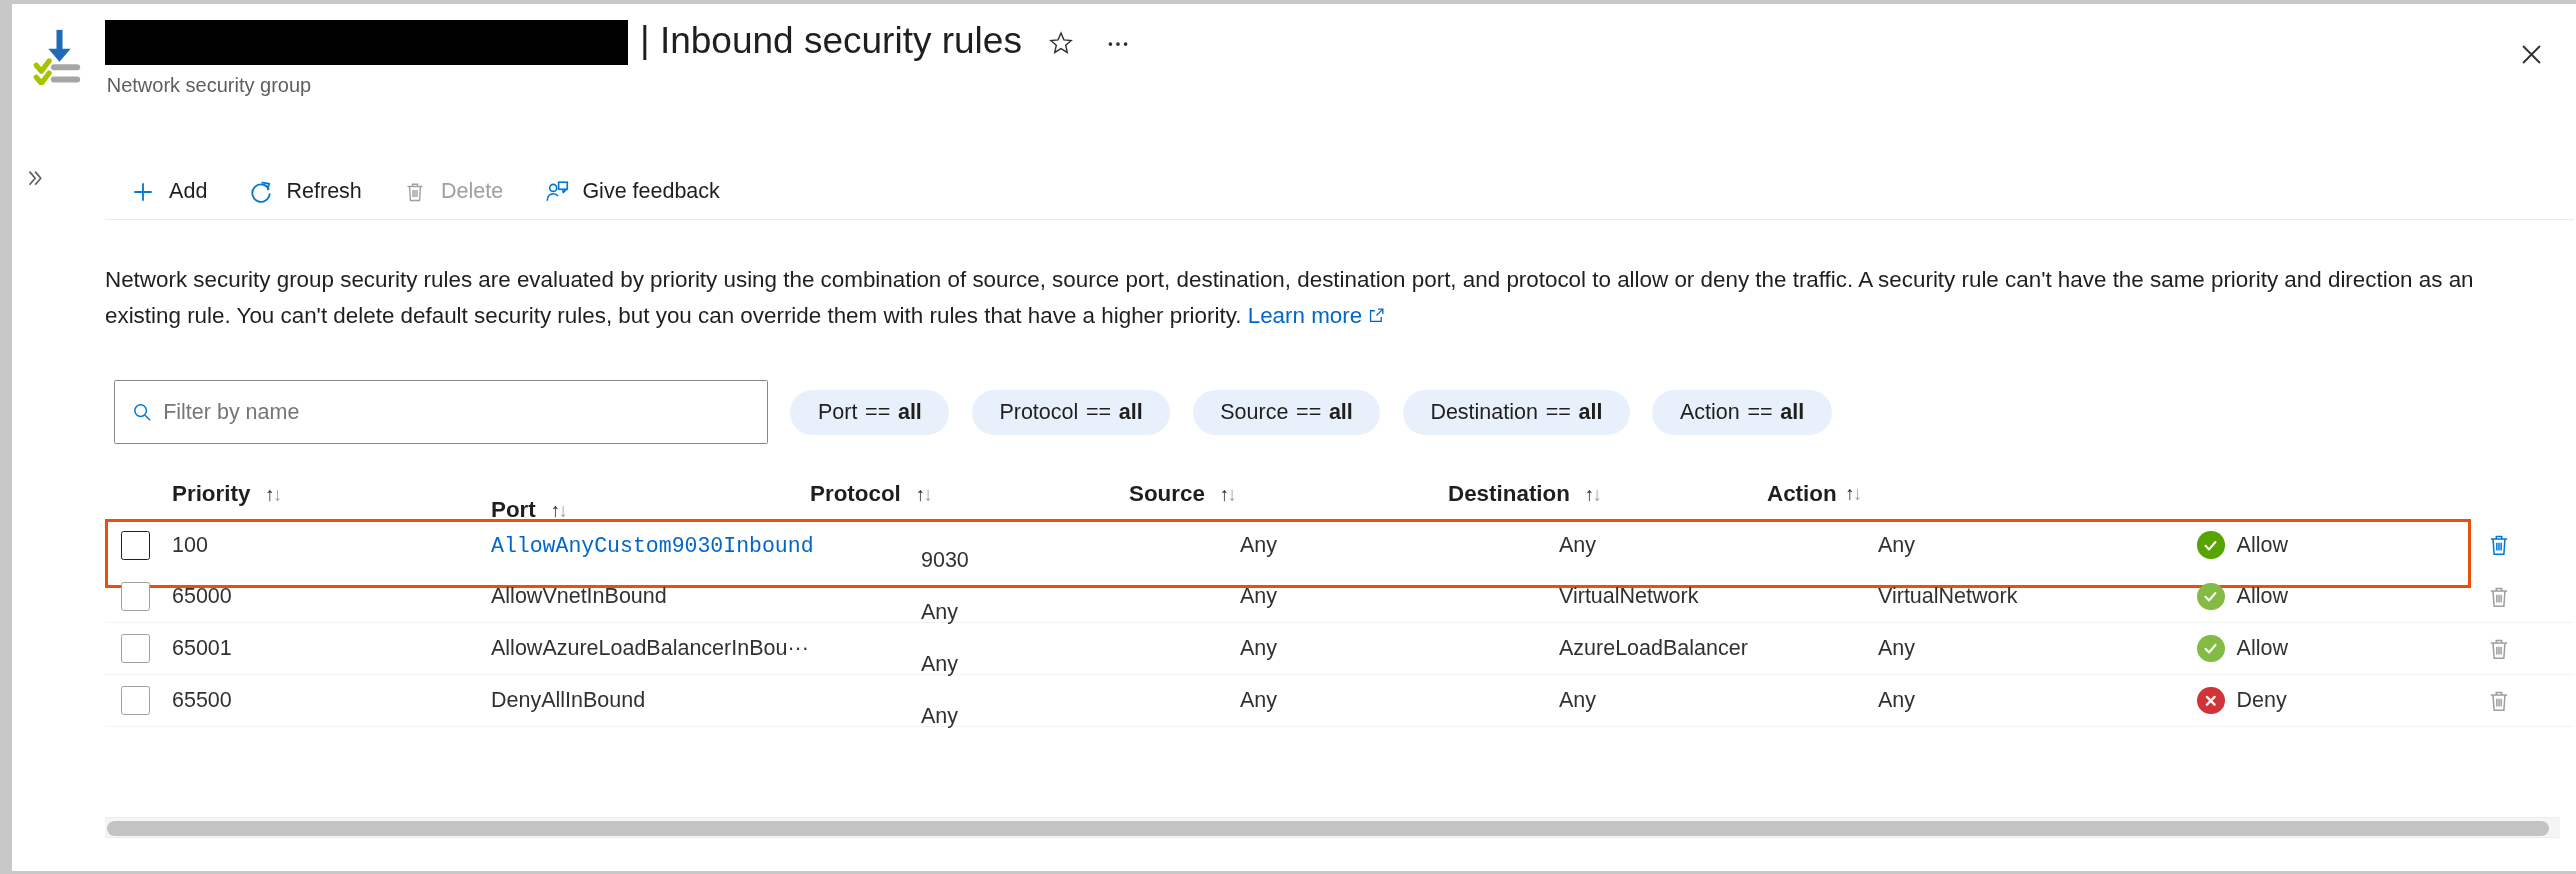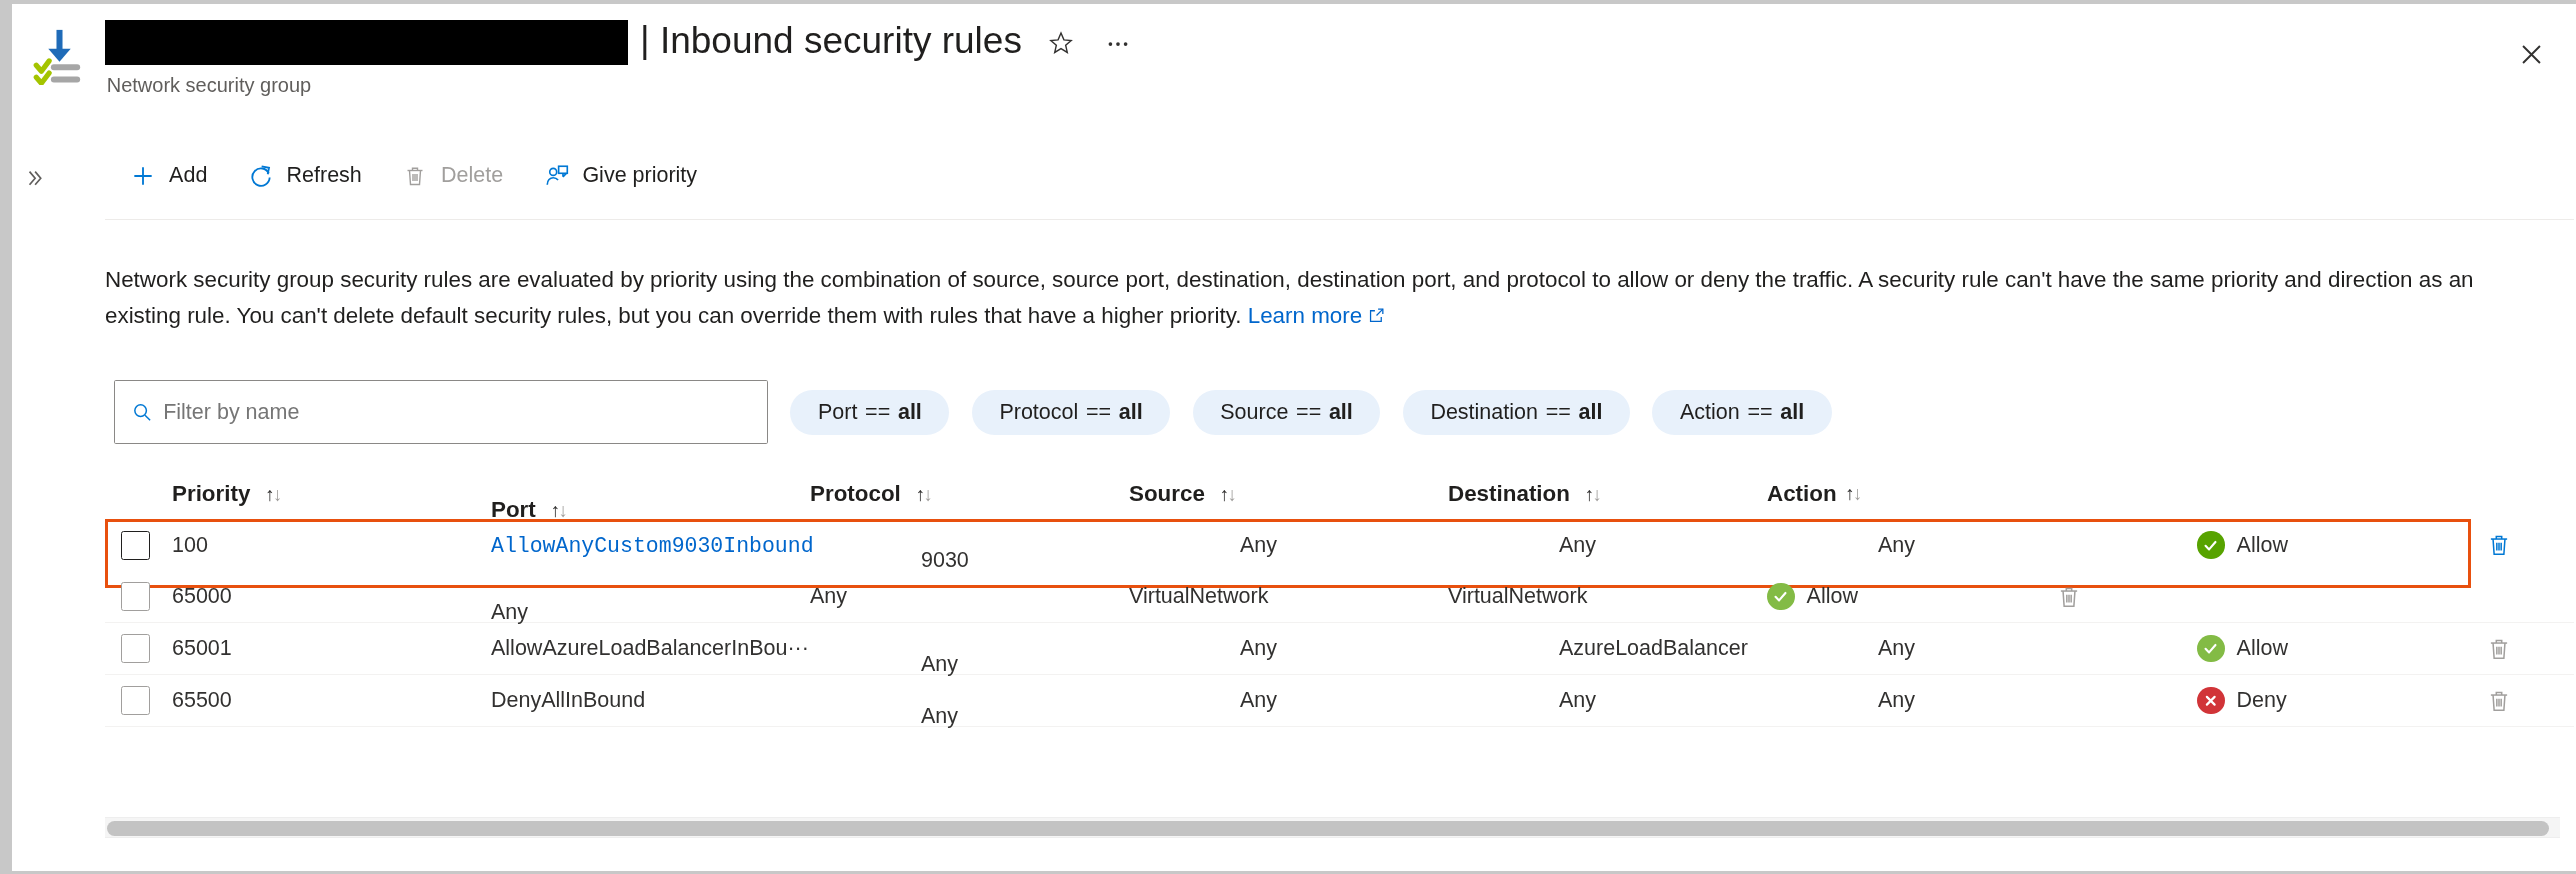--- a/index.html
+++ b/index.html
@@ -116,21 +116,21 @@
     width: 31px;
     height: 31px;
     display: flex;
     align-items: center;
     justify-content: center;
     color: #605e5c;
   }
   #toolbar-items {
     position: absolute;
     left: 102px;
-    top: 12px;
+    top: 28px;
     display: flex;
     align-items: center;
     height: 53px;
   }
   .tb-btn {
     display: flex;
     align-items: center;
     height: 50px;
     padding: 0 13.8px;
     margin-right: 10.3px;
@@ -430,21 +430,21 @@
 
       <div class="tb-btn">
         <span class="tb-ico">
           <svg width="26" height="26" viewBox="0 0 24 24" fill="none" stroke="#0078d4" stroke-width="1.5">
             <circle cx="8.5" cy="8.2" r="3.2"></circle>
             <path d="M3 20 C3 15.8 5.5 13.6 8.5 13.6 C10.3 13.6 11.9 14.4 13 15.8"></path>
             <rect x="13.5" y="3" width="8" height="6.5"></rect>
             <path d="M17.5 9.5 L17.5 12.8 M17.5 12.8 L20.6 9.6"></path>
           </svg>
         </span>
-        <span>Give priority</span>
+        <span>Give feedback</span>
       </div>
     </div>
   </div>
   <div id="toolbar-divider"></div>
 
   <div id="description">
     <span>Network security group security rules are evaluated by priority using the combination of source, source port, destination, destination port, and protocol to allow or deny the traffic. A security rule can't have the same priority and direction as an existing rule. You can't delete default security rules, but you can override them with rules that have a higher priority.</span>
     <a id="learn-more" href="#"><span>Learn more</span><span id="ext-link-icon"><svg width="19" height="19" viewBox="0 0 24 24" fill="none" stroke="#0066cc" stroke-width="1.6">
             <path d="M14 4 L20 4 L20 10"></path>
             <path d="M20 4 L12 12"></path>
@@ -552,20 +552,21 @@
           </svg>
         </span>
       </div>
     </div>
 
     <div class="t-row">
       <div class="col-check">
         <span class="checkbox"></span>
       </div>
       <div class="col-priority">65000</div>
+      <div class="col-name">AllowVnetInBound</div>
       <div class="col-port">Any</div>
       <div class="col-protocol">Any</div>
       <div class="col-source">VirtualNetwork</div>
       <div class="col-dest">VirtualNetwork</div>
       <div class="col-action">
         <span class="status-dot allow-soft">
           <svg width="17" height="17" viewBox="0 0 24 24" fill="none" stroke="#ffffff" stroke-width="3" stroke-linecap="round" stroke-linejoin="round">
               <path d="M5 12.5 L10 17.5 L19 7"></path>
             </svg>
         </span>

